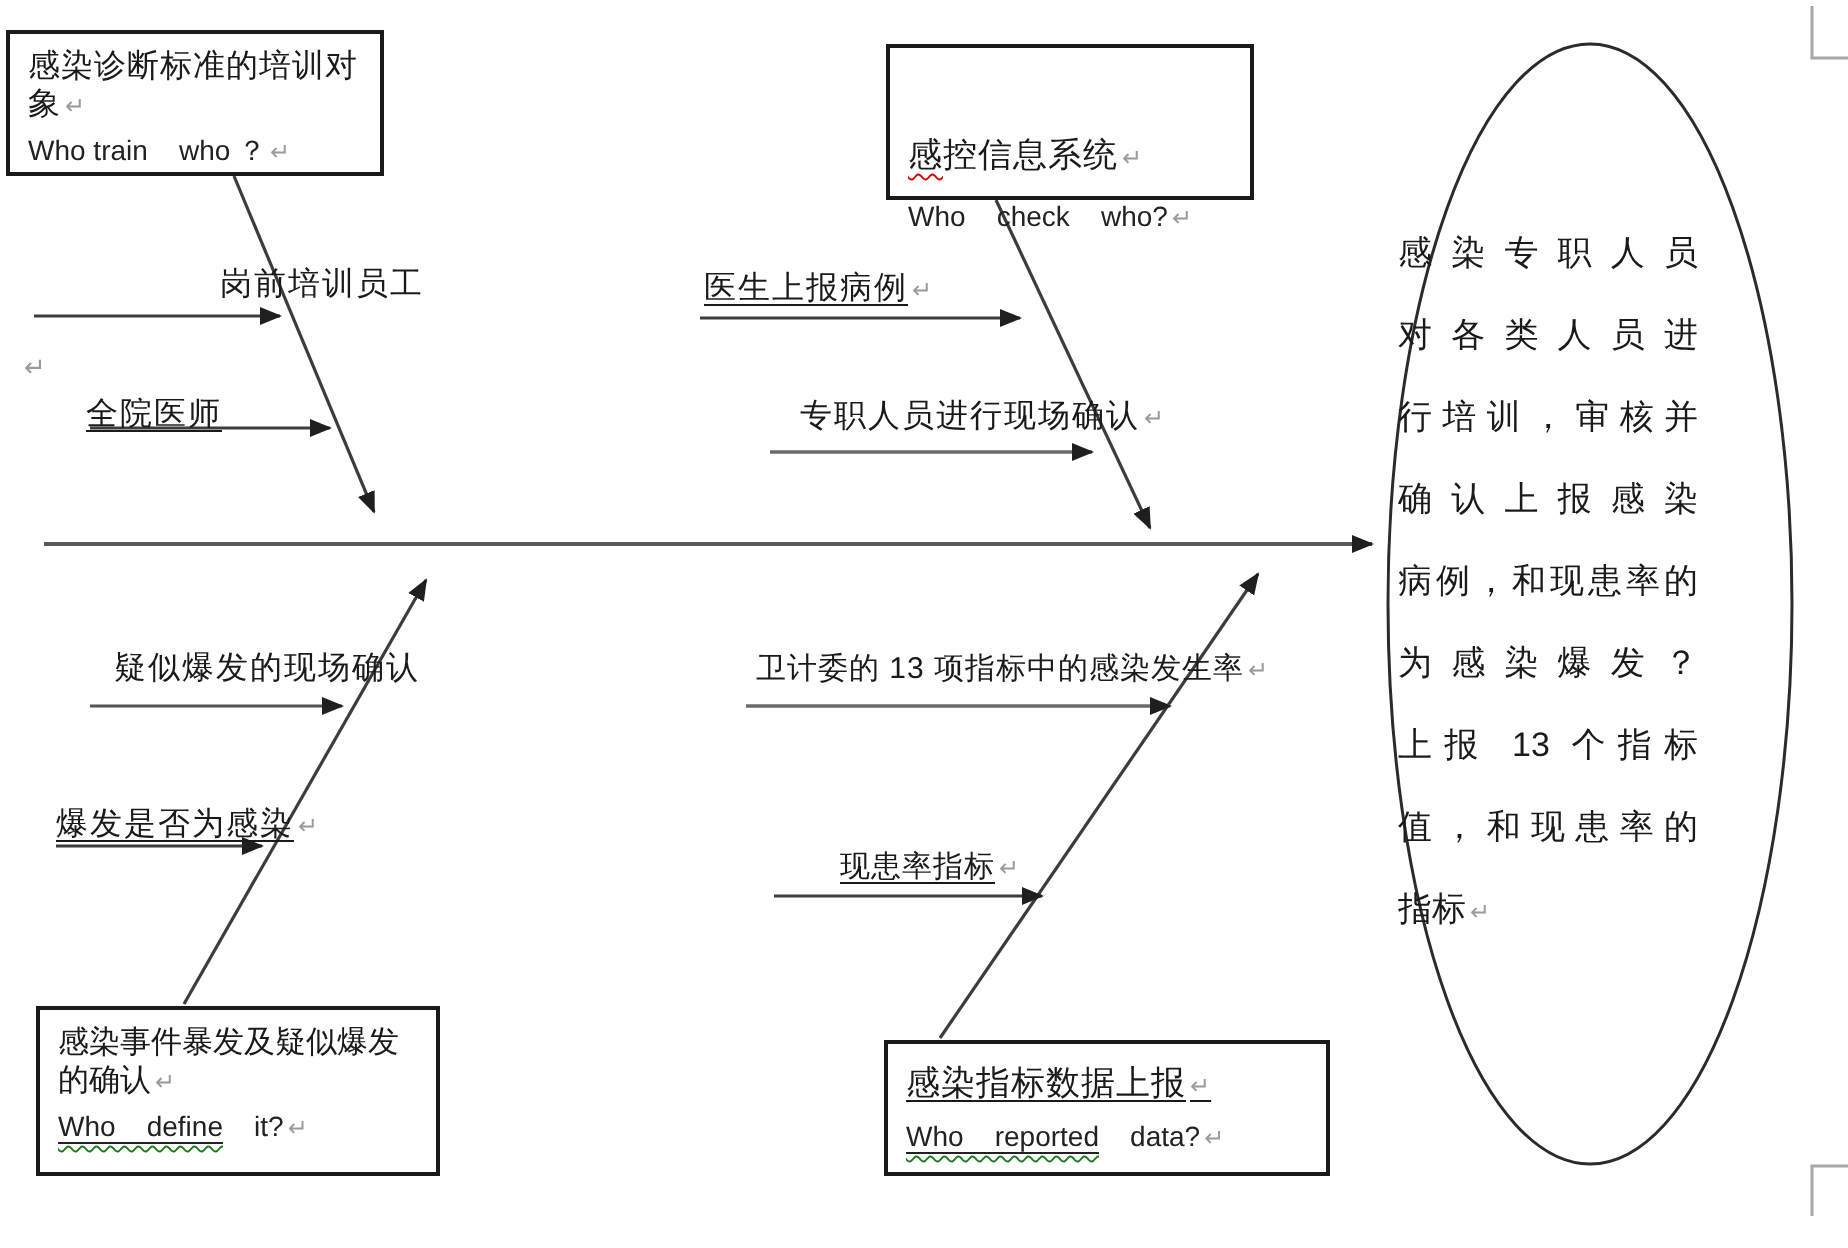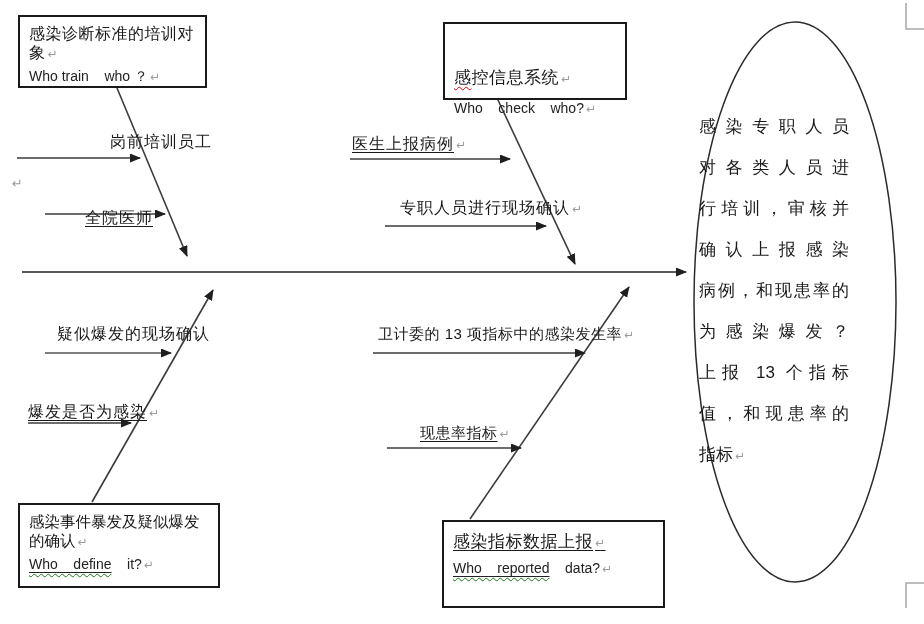--- a/index.html
+++ b/index.html
@@ -63,43 +63,43 @@
     <line x1="28" y1="423" x2="131" y2="423" stroke="#3c3c3c" stroke-width="1.4" marker-end="url(#ah)"></line>
     <line x1="373" y1="353" x2="585" y2="353" stroke="#6b6b6b" stroke-width="1.8" marker-end="url(#ah)"></line>
     <line x1="387" y1="448" x2="521" y2="448" stroke="#3c3c3c" stroke-width="1.4" marker-end="url(#ah)"></line>
 
     <ellipse cx="795" cy="302" rx="101" ry="280" fill="none" stroke="#2b2b2b" stroke-width="1.5"></ellipse>
 
     <polyline points="906,3 906,29 924,29" fill="none" stroke="#a8a8a8" stroke-width="1.5"></polyline>
     <polyline points="924,583 906,583 906,608" fill="none" stroke="#a8a8a8" stroke-width="1.5"></polyline>
   </svg>
 
-  <div class="cause-box" style="left:18px; top:15px; width:189px; height:73px;">
+  <div class="cause-box" style="left:3px; top:15px; width:189px; height:73px;">
     <div class="cn"><span>感染诊断标准的培训对象</span><span class="pilcrow">↵</span></div>
     <div class="en"><span>Who train    who ？</span><span class="pilcrow">↵</span></div>
   </div>
 
   <div class="cause-box" style="left:443px; top:22px; width:184px; height:78px; padding-top:13px;">
     <div class="cn" style="font-size:17px;margin-top:31px;"><span class="wavy-red">感</span><span>控信息系统</span><span class="pilcrow">↵</span></div>
     <div class="en" style="margin-top:10px;"><span>Who    check    who?</span><span class="pilcrow">↵</span></div>
   </div>
 
   <div class="cause-box" style="left:18px; top:503px; width:202px; height:85px;">
     <div class="cn" style="font-size:15.5px; letter-spacing:0;"><span>感染事件暴发及疑似爆发的确认</span><span class="pilcrow">↵</span></div>
     <div class="en"><span class="u"><span class="wavy-green">Who    define</span></span><span>    it?</span><span class="pilcrow">↵</span></div>
   </div>
 
-  <div class="cause-box" style="left:442px; top:520px; width:223px; height:88px; padding-top:10px;">
+  <div class="cause-box" style="left:442px; top:520px; width:223px; height:68px; padding-top:10px;">
     <div class="cn u" style="font-size:17px;"><span>感染指标数据上报</span><span class="pilcrow">↵</span></div>
     <div class="en" style="margin-top:6px;"><span class="u"><span class="wavy-green">Who    reported</span></span><span>    data?</span><span class="pilcrow">↵</span></div>
   </div>
 
   <div class="branch-label" style="left:110px; top:132px;">岗前培训员工</div>
 
-  <div class="branch-label u" style="left:43px; top:208px;margin-left:42px;">全院医师</div>
+  <div class="branch-label u" style="left:43px; top:197px;">全院医师</div>
 
   <div class="branch-label" style="left:352px; top:134px;text-align:right;"><span class="u">医生上报病例</span><span class="pilcrow">↵</span></div>
 
   <div class="branch-label" style="left:400px; top:198px;"><span>专职人员进行现场确认</span><span class="pilcrow">↵</span></div>
 
   <div class="branch-label" style="left:57px; top:324px;">疑似爆发的现场确认</div>
 
   <div class="branch-label" style="left:28px; top:402px;text-align:center;"><span class="u">爆发是否为感染</span><span class="pilcrow">↵</span></div>
 
   <div class="branch-label small" style="left:378px; top:325px;"><span>卫计委的 13 项指标中的感染发生率</span><span class="pilcrow">↵</span></div>

